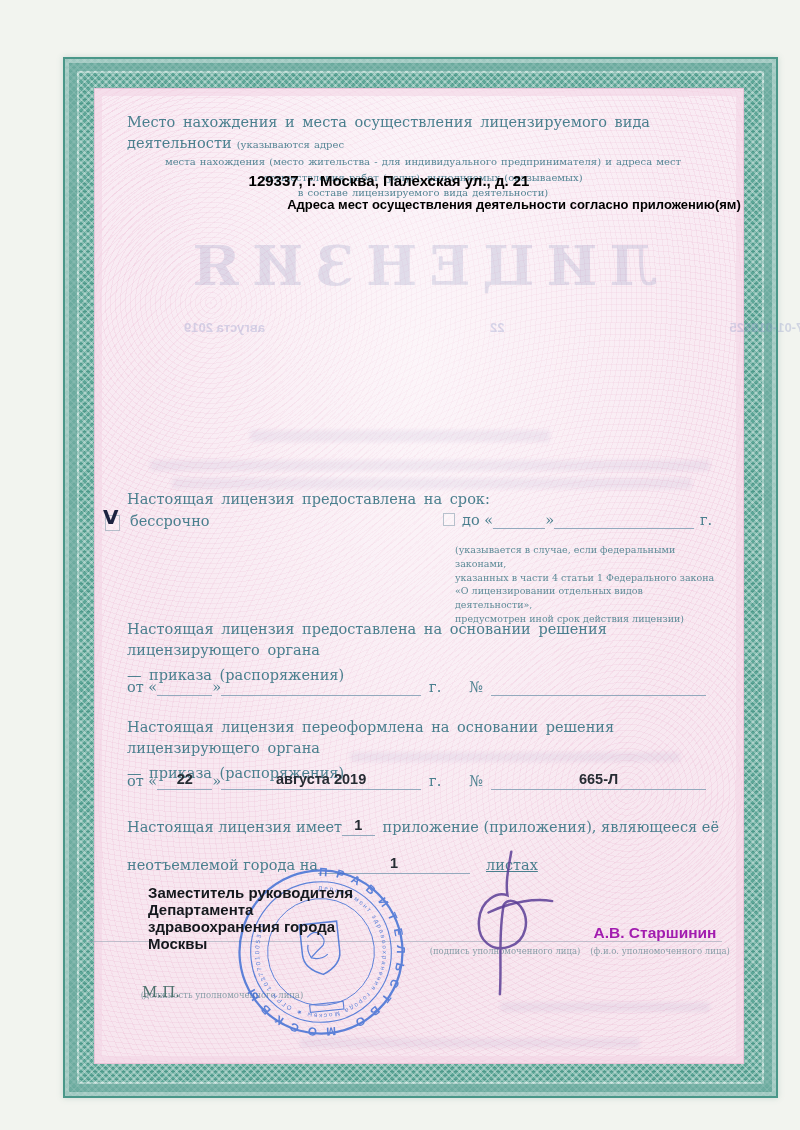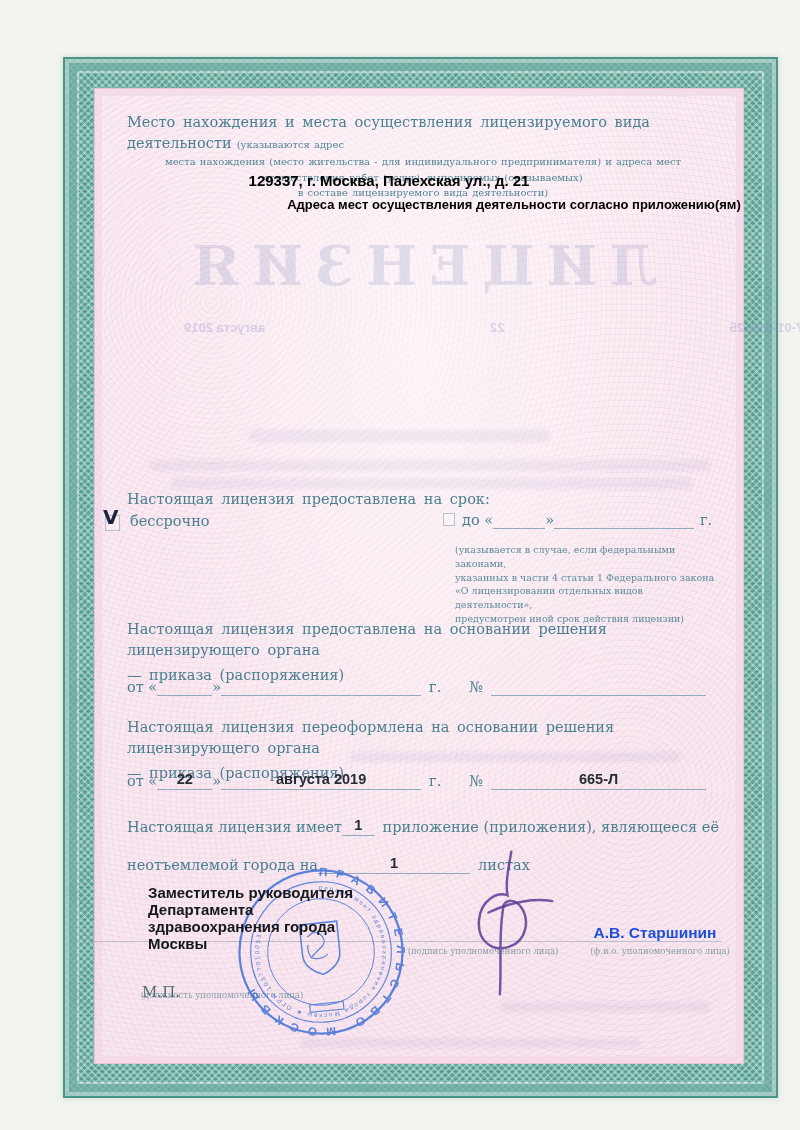--- a/index.html
+++ b/index.html
@@ -49,21 +49,21 @@
 
   .chkbox{display:inline-block;border:1px solid rgba(100,130,150,.45);background:rgba(255,255,255,.3);}
   .vmark{font-family:"DejaVu Sans",sans-serif;font-weight:800;font-size:20px;color:#1c2340;}
 
   .small-print div{font-size:9.5px;line-height:1.45;color:#5e8b98;}
   .caption{font-size:8.5px;color:rgba(108,140,150,.8);text-align:center;}
   .sig-rule{position:absolute;height:1px;background:rgba(148,160,176,.55);}
 
   .sig-title div{font-family:"Liberation Sans",sans-serif;font-weight:700;font-size:15px;
     line-height:17px;color:#14181d;}
-  .name{font-family:"Liberation Sans",sans-serif;font-weight:700;font-size:15.5px;color:#1d4ed8;}
+  .name{font-family:"Liberation Sans",sans-serif;font-weight:700;font-size:15.5px;color:#a21caf;}
 
   .stamp{position:absolute;left:232px;top:863px;width:178px;height:178px;
     transform:rotate(-6deg);opacity:.82;}
   .stamp *{stroke:#3b6cd4;fill:none;}
   .stamp text, .stamp textPath{fill:#3b6cd4;stroke:none;}
   .st-outer{font-family:"Liberation Sans",sans-serif;font-weight:700;font-size:12.5px;letter-spacing:9px;}
   .st-inner{font-family:"Liberation Sans",sans-serif;font-weight:400;font-size:6.6px;letter-spacing:2px;}
   .signature-svg{position:absolute;left:460px;top:846px;width:95px;height:152px;}
   .signature-svg path{stroke:#5a3d95;stroke-width:2.6;fill:none;opacity:.85;stroke-linecap:round;}
 </style>
@@ -158,34 +158,34 @@
     <span class="fill" style="width:112px;">
         <span class="val">1</span>
       </span>
     <span class="lbl" style="margin-left:8px;">приложение (приложения), являющееся её</span>
   </div>
   <div class="abs teal fillrow" style="left:127px;top:850px;width:592px;">
     <span class="lbl">неотъемлемой города на</span>
     <span class="fill" style="width:152px;">
         <span class="val">1</span>
       </span>
-    <span class="lbl" style="margin-left:8px;">листах</span>
+    <span class="lbl" style="margin-left:16px;text-decoration:underline;">листах</span>
   </div>
 
   <div class="sig-rule" style="left:88px;top:941px;width:634px;"></div>
 
   <div class="abs sig-title" style="left:148px;top:884px;width:250px;z-index:3;">
     <div>Заместитель руководителя</div>
     <div>Департамента</div>
     <div>здравоохранения города</div>
     <div>Москвы</div>
   </div>
 
   <div class="abs caption" style="left:112px;top:946px;width:220px;margin-top:44px;">(должность уполномоченного лица)</div>
-  <div class="abs caption" style="left:383px;top:946px;width:200px;">(подпись уполномоченного лица)</div>
+  <div class="abs caption" style="left:405px;top:946px;width:200px;">(подпись уполномоченного лица)</div>
   <div class="abs caption" style="left:570px;top:946px;width:180px;">(ф.и.о. уполномоченного лица)</div>
 
   <div class="abs name center" style="left:575px;top:924px;width:160px;z-index:3;">А.В. Старшинин</div>
   <div class="abs teal" style="left:142px;top:983px;font-size:15px;color:#4d716d;">М.П.</div>
 
   <svg class="stamp" viewBox="0 0 190 190">
     <defs>
       <path id="oc" d="M95,14 a81,81 0 1,1 -0.01,0"></path>
       <path id="ic" d="M95,29 a66,66 0 1,1 -0.01,0"></path>
     </defs>

